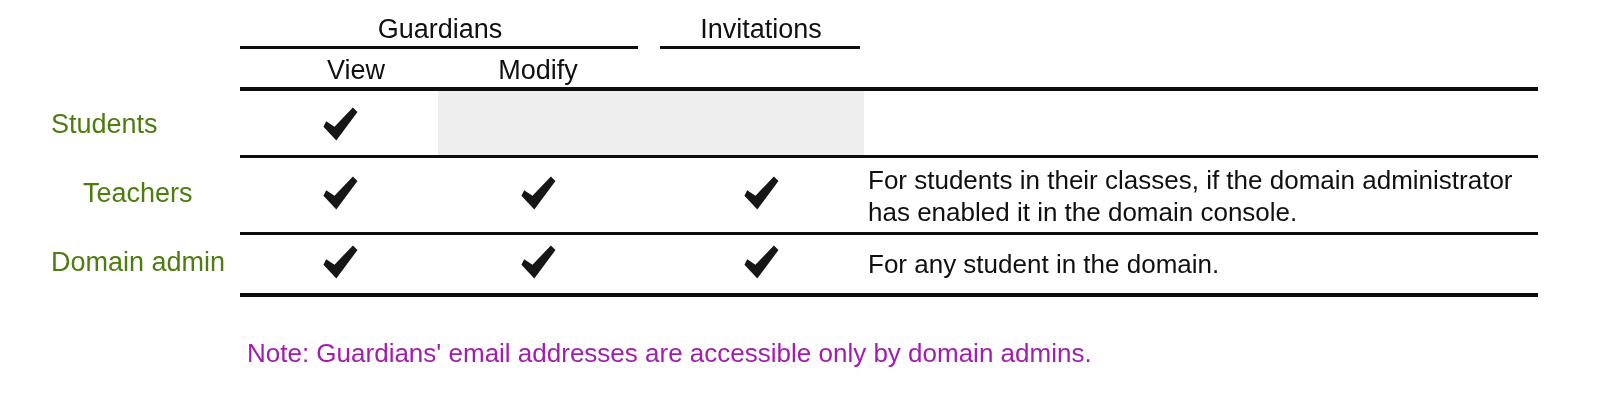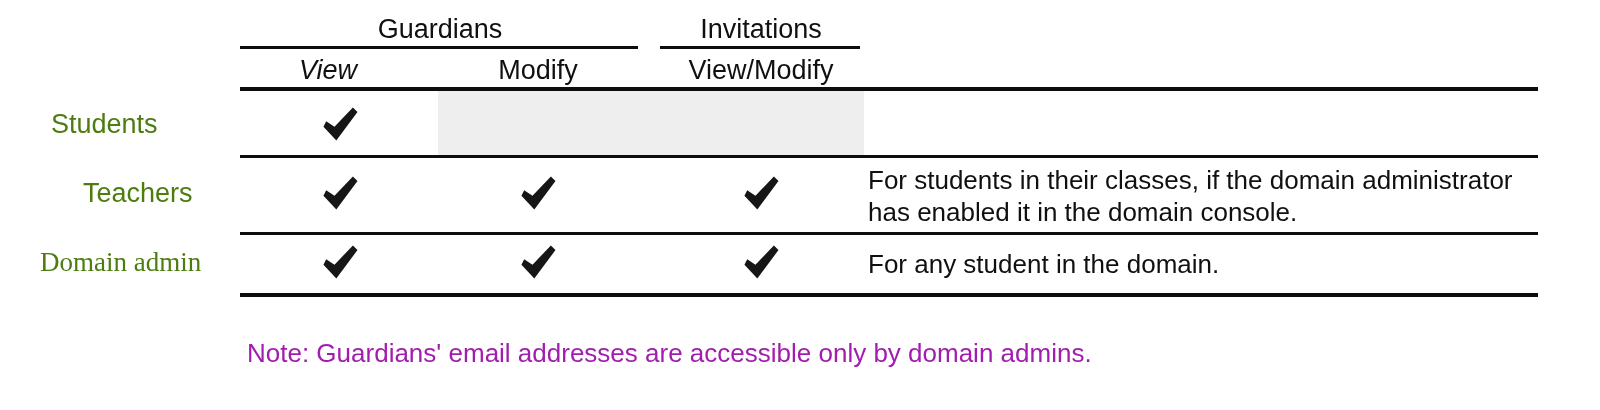--- a/index.html
+++ b/index.html
@@ -89,25 +89,24 @@
 
 <div id="stage">
 
   <div class="txt group-head ctr" style="left:440px; top:16px;">Guardians</div>
 
   <div class="txt group-head ctr" style="left:761px; top:16px;">Invitations</div>
 
   <div class="rule thin" style="left:240px; top:46px; width:398px;"></div>
   <div class="rule thin" style="left:660px; top:46px; width:200px;"></div>
 
-  <div class="txt col-head ctr" style="left:328px; top:57px;font-style:italic;">View</div>
+  <div class="txt col-head ctr" style="left:356px; top:57px;">View</div>
 
   <div class="txt col-head ctr" style="left:538px; top:57px;">Modify</div>
 
-  <div class="txt col-head ctr" style="left:761px; top:57px;">View/Modify</div>
 
   <div class="rule thick" style="left:240px; top:87px; width:1298px;"></div>
 
   <div class="shade" style="left:438px; top:91px; width:426px; height:64px;"></div>
 
   <div class="txt row-label" style="left:51px; top:111px;">Students</div>
 
   <div class="check" style="left:340px; top:124px;">
     <svg viewBox="0 0 100 100" aria-hidden="true">
       <path d="M14 56 L20 44 L38 56 L78 14 L88 24 L42 86 Z" fill="#161616"></path>
@@ -132,21 +131,21 @@
   <div class="check" style="left:761px; top:193px;">
     <svg viewBox="0 0 100 100" aria-hidden="true">
       <path d="M14 56 L20 44 L38 56 L78 14 L88 24 L42 86 Z" fill="#161616"></path>
     </svg>
   </div>
 
   <div class="txt note-cell" style="left:868px; top:165px; width:648px;">For students in their classes, if the domain administrator has enabled it in the domain console.</div>
 
   <div class="rule thin" style="left:240px; top:232px; width:1298px;"></div>
 
-  <div class="txt row-label" style="left:40px; top:249px;font-family:Liberation Serif, serif;">Domain admin</div>
+  <div class="txt row-label" style="left:51px; top:249px;">Domain admin</div>
 
   <div class="check" style="left:340px; top:262px;">
     <svg viewBox="0 0 100 100" aria-hidden="true">
       <path d="M14 56 L20 44 L38 56 L78 14 L88 24 L42 86 Z" fill="#161616"></path>
     </svg>
   </div>
   <div class="check" style="left:538px; top:262px;">
     <svg viewBox="0 0 100 100" aria-hidden="true">
       <path d="M14 56 L20 44 L38 56 L78 14 L88 24 L42 86 Z" fill="#161616"></path>
     </svg>

